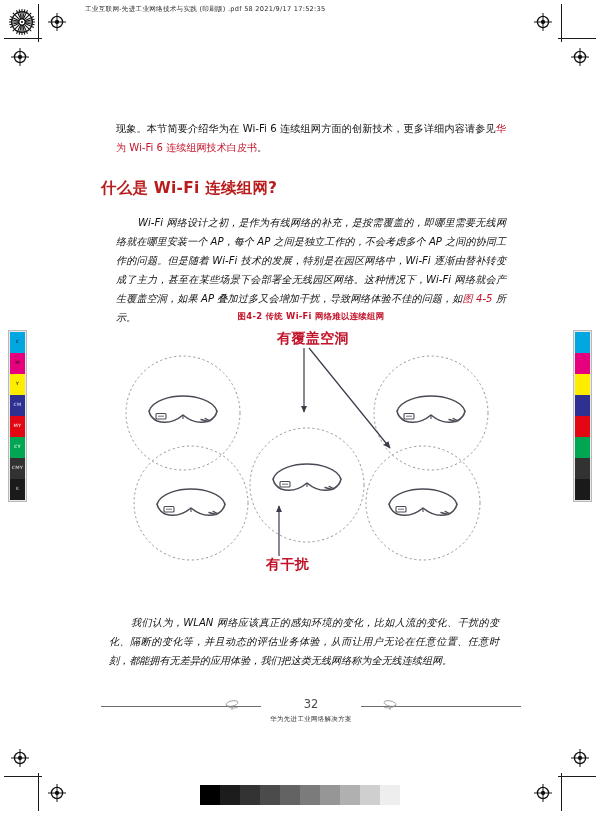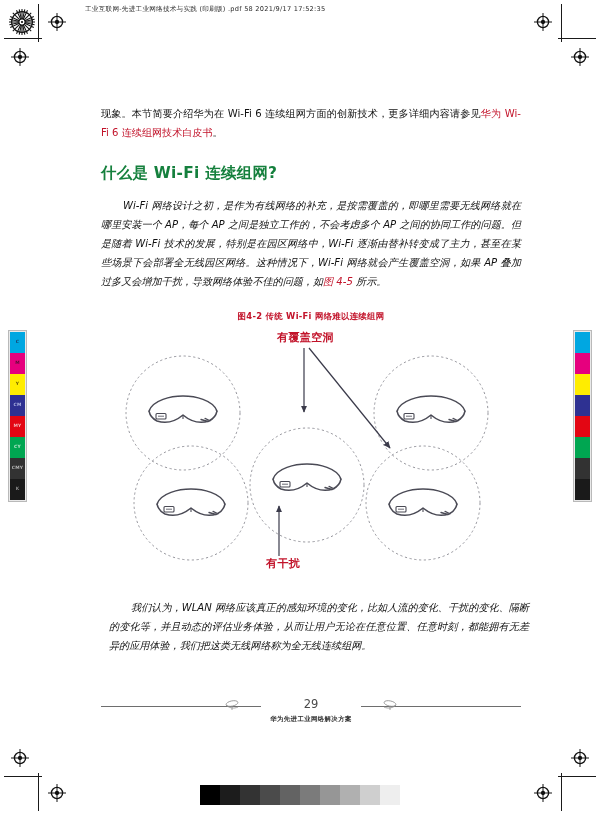--- a/index.html
+++ b/index.html
@@ -34,53 +34,53 @@
   .grayramp .gstep{width:20px;height:20px;}
 
   
   .doc-header{position:absolute;left:85px;top:5px;font-size:6.6px;
               color:#2b2b2b;letter-spacing:.25px;white-space:nowrap;}
 
   
   .content{position:absolute;left:101px;top:104px;width:420px;}
 
   .para{font-size:10.1px;line-height:19px;color:#111;
-        text-align:justify;text-justify:inter-ideograph;margin:0;}
+        text-align:justify;text-justify:inter-ideograph;margin:15px;}
   .para.indent{text-indent:22px;font-style:italic;}
   .red{color:#c2132a;}
 
-  h2.heading{font-size:15.4px;font-weight:bold;color:#15803d;
+  h2.heading{font-size:15.4px;font-weight:bold;color:#b91c1c;
              margin:22px 0 13px 0;letter-spacing:.3px;line-height:1.25;}
 
   
   .figure{position:absolute;left:101px;top:311px;width:420px;}
   .fig-caption{font-size:8.4px;color:#c2132a;text-align:center;
                font-weight:bold;letter-spacing:.3px;margin:0 0 6px 0;}
   .fig-canvas{position:relative;width:420px;height:250px;margin:0 auto;}
   .fig-canvas svg{display:block;width:100%;height:100%;}
 
-  .fig-label{position:absolute;font-size:11px;color:#c2132a;
+  .fig-label{position:absolute;font-size:14px;color:#c2132a;
              font-weight:bold;letter-spacing:.4px;white-space:nowrap;}
   .fig-label.hole{left:176px;top:2px;}
   .fig-label.interf{left:165px;top:228px;}
 
   
   .footer{position:absolute;left:101px;top:700px;width:420px;
           text-align:center;}
   .footer-rule{position:relative;height:12px;}
   .footer-rule .line{position:absolute;top:6px;height:1px;background:#6e6e6e;}
   .footer-rule .line.left{left:0;width:160px;}
   .footer-rule .line.right{right:0;width:160px;}
   .pagenum{position:absolute;left:50%;top:-3px;transform:translateX(-50%);
            font-size:11.5px;color:#4a4a4a;font-weight:normal;}
   .footer-orn{position:absolute;width:20px;height:12px;top:-4px;}
   .footer-orn.l{left:122px;}
   .footer-orn.r{right:122px;}
   .footer-text{font-size:6.4px;color:#2f2f2f;margin-top:3px;
-               letter-spacing:.4px;font-weight:bold;}
+               letter-spacing:.4px;font-weight:normal;}
 </style>
 </head>
 <body>
 
 <div class="page">
 
   <div class="crop v" style="left:38px;top:4px;"></div>
   <div class="crop h" style="left:4px;top:38px;"></div>
   <div class="crop v" style="right:38px;top:4px;"></div>
   <div class="crop h" style="right:4px;top:38px;"></div>
@@ -277,21 +277,21 @@
         <use href="#ap-device" x="0" y="0" transform="translate(322,178)"></use>
 
         <line x1="203" y1="20" x2="203" y2="84" stroke="#3a3a4a" stroke-width="1.2" marker-end="url(#arrowhead)"></line>
         <line x1="208" y1="20" x2="289" y2="120" stroke="#3a3a4a" stroke-width="1.2" marker-end="url(#arrowhead)"></line>
 
         <line x1="178" y1="228" x2="178" y2="178" stroke="#3a3a4a" stroke-width="1.2" marker-end="url(#arrowhead)"></line>
       </svg>
     </div>
   </div>
 
-  <div style="position:absolute;left:109px;top:598px;width:420px;">
+  <div style="position:absolute;left:94px;top:598px;width:420px;">
     <p class="para indent">我们认为，WLAN 网络应该真正的感知环境的变化，比如人流的变化、干扰的变化、隔断的变化等，并且动态的评估业务体验，从而让用户无论在任意位置、任意时刻，都能拥有无差异的应用体验，我们把这类无线网络称为全无线连续组网。</p>
   </div>
 
   <div class="footer">
     <div class="footer-rule">
       <div class="line left"></div>
       <div class="line right"></div>
 
       <div class="footer-orn l">
         <svg viewBox="0 0 20 12">
@@ -305,18 +305,18 @@
       <div class="footer-orn r">
         <svg viewBox="0 0 20 12">
             <g stroke="#8e8e8e" stroke-width="0.8" fill="none">
           <ellipse cx="11" cy="4.5" rx="6" ry="2.6" transform="rotate(12 11 4.5)"></ellipse>
           <path d="M17,6 C14,9 9,10 5,8"></path>
               <path d="M11,7 L11,11"></path>
         </g>
           </svg>
       </div>
 
-      <div class="pagenum">29</div>
+      <div class="pagenum">32</div>
     </div>
     <div class="footer-text">华为先进工业网络解决方案</div>
   </div>
 
 </div>
 
 </body></html>

